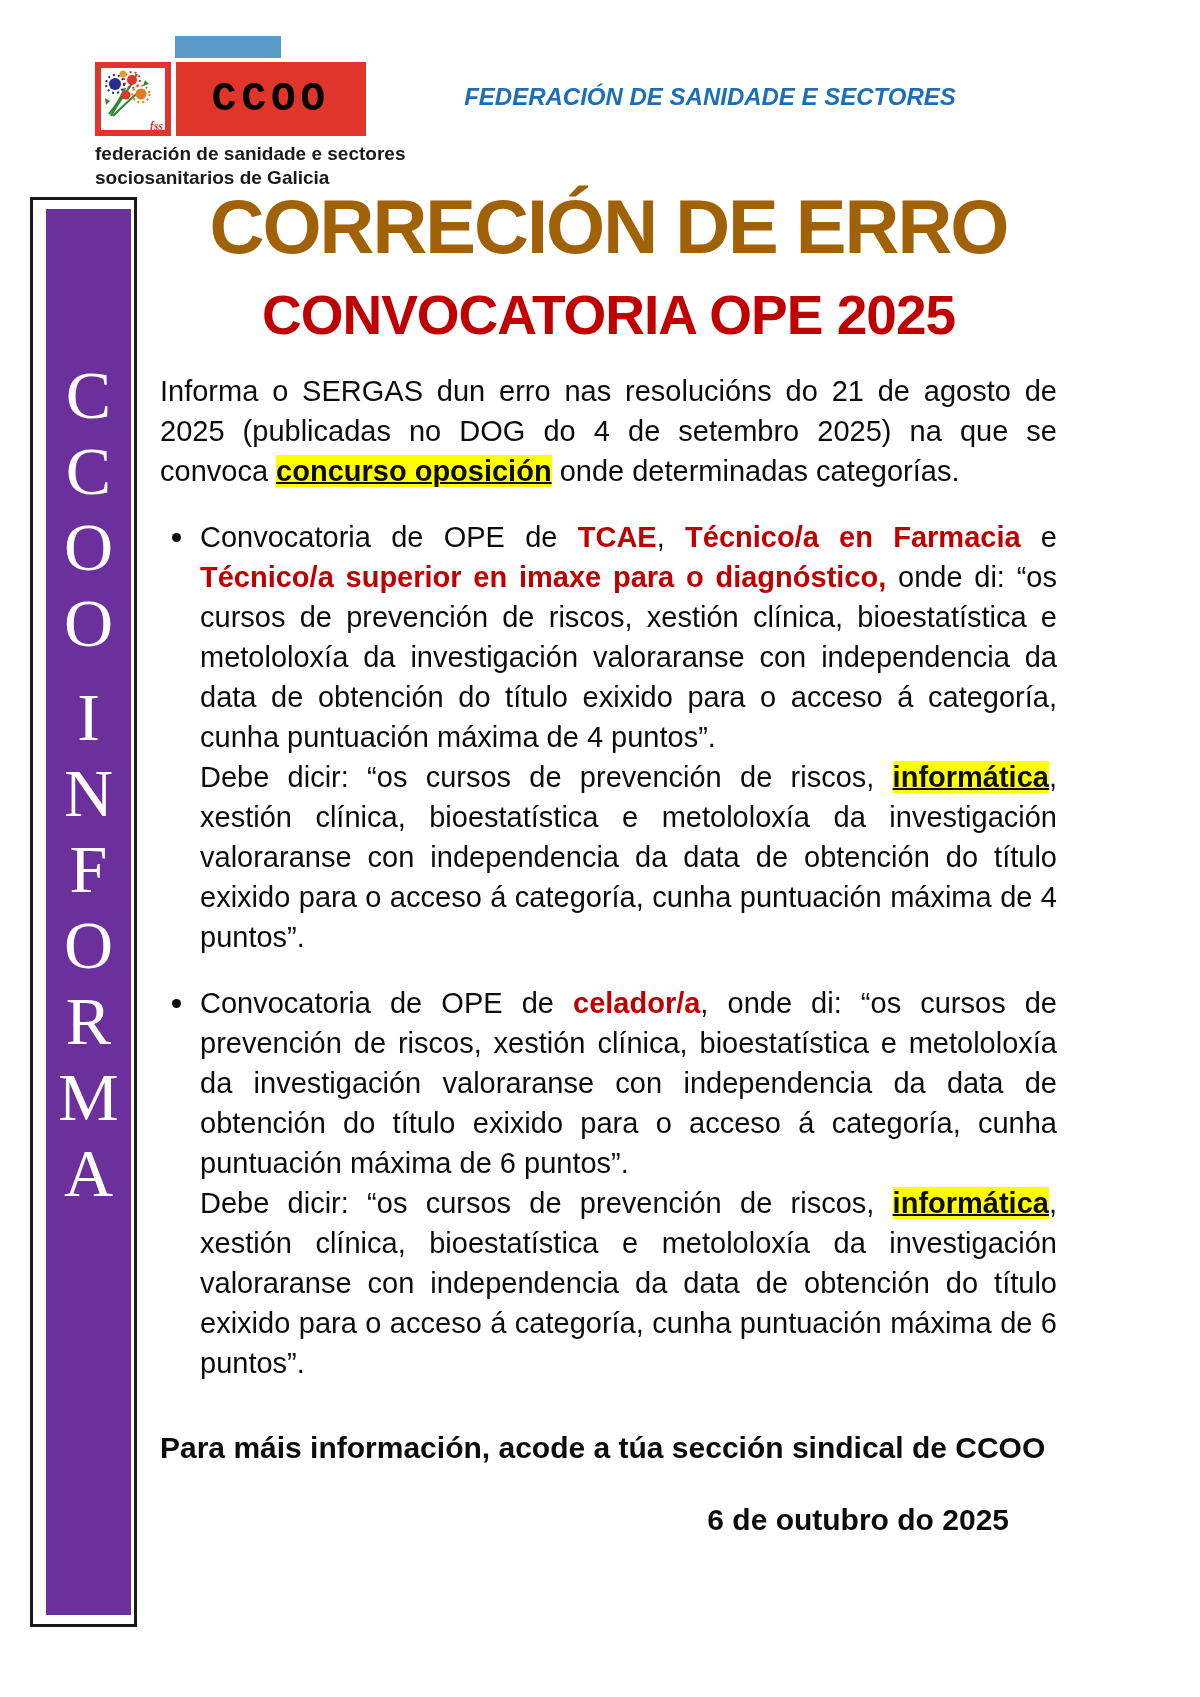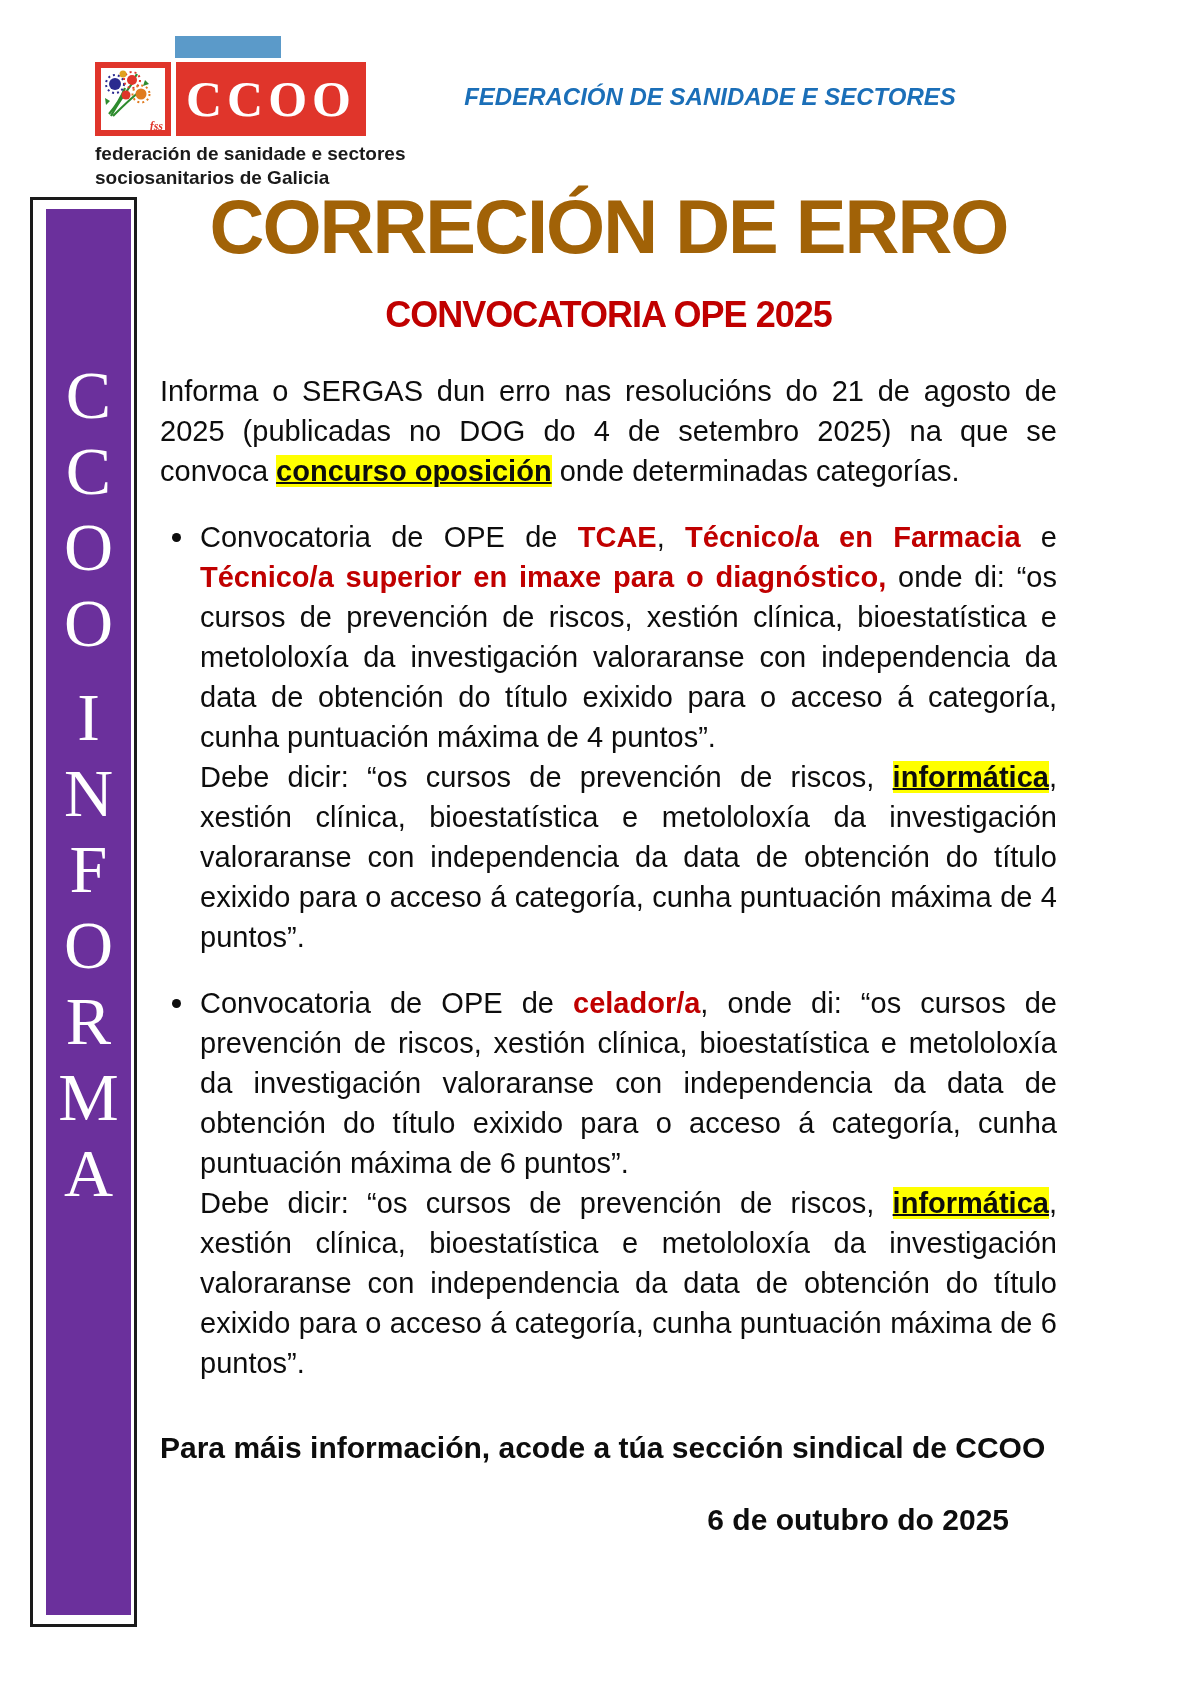--- a/index.html
+++ b/index.html
@@ -16,22 +16,22 @@
     position:relative;width:64px;height:62px;background:#fff;border:6px solid #e0352b;margin-right:5px;
   }
   .fss-text{
     position:absolute;right:2px;bottom:-4px;color:#e0352b;
     font-family:Liberation Serif, serif;font-style:italic;font-weight:bold;font-size:12px;
   }
   .ccoo-box{
     width:190px;height:74px;background:#e0352b;display:flex;align-items:center;justify-content:center;
   }
   .ccoo-box span{
-    color:#ffffff;font-weight:bold;font-size:50px;letter-spacing:5px;line-height:1;
-    font-family:Liberation Serif, serif;
+    color:#000000;font-weight:bold;font-size:41px;letter-spacing:5px;line-height:1;
+    font-family:Liberation Mono, monospace;
   }
   .logo-subtitle{margin-top:6px;font-size:19px;font-weight:bold;color:#1a1a1a;line-height:24px;}
   .federation-title{
     position:absolute;left:420px;top:80px;width:580px;text-align:center;
     color:#1b6fb8;font-weight:bold;font-style:italic;font-size:24px;line-height:33px;
   }
 
   
   .sidebar{
     position:absolute;left:30px;top:197px;width:101px;height:1424px;
@@ -47,21 +47,21 @@
   }
   .sidebar-inner span.gap{margin-top:18px;}
 
   
   .main{position:absolute;left:160px;top:183px;width:897px;}
   h1.title{
     margin:0;text-align:center;color:#a16207;font-size:76px;line-height:88px;
     font-weight:bold;letter-spacing:-2px;
   }
   h2.subtitle{
-    margin:12px 0 0 0;text-align:center;color:#c00000;font-size:36px;line-height:64px;
+    margin:12px 0 0 0;text-align:center;color:#c00000;font-size:55px;line-height:64px;
     font-weight:bold;letter-spacing:-1px;
   }
   p.body{
     margin:0;font-size:29px;line-height:40px;text-align:justify;color:#0d0d0d;
   }
   p.intro{margin-top:24px;}
   ul.bullets{margin:26px 0 0 0;padding:0 0 0 40px;list-style:none;}
   ul.bullets>li{position:relative;margin:0 0 26px 0;}
   ul.bullets>li::before{
     content:"";position:absolute;left:-28px;top:16px;width:9px;height:9px;border-radius:50%;background:#0d0d0d;

